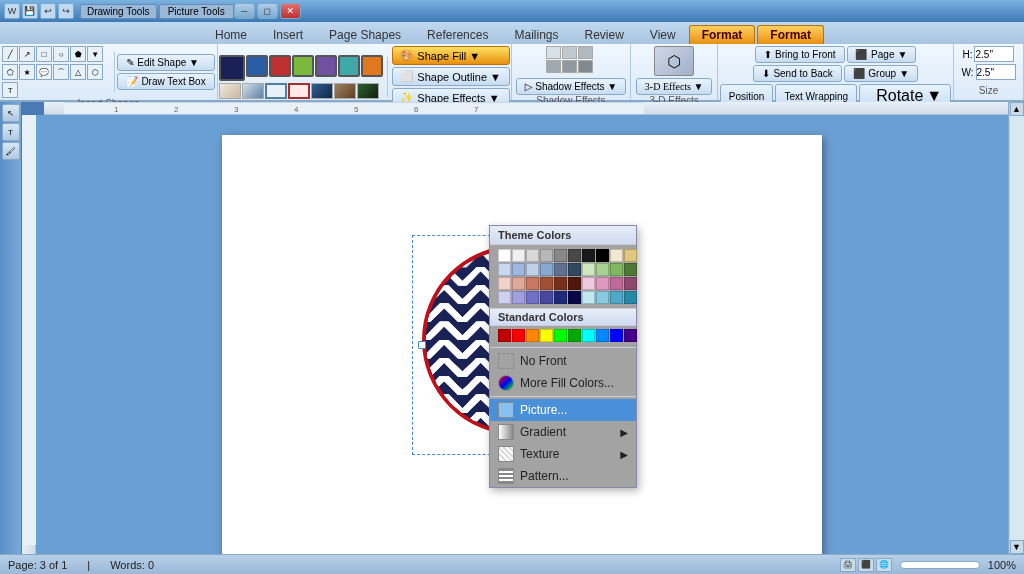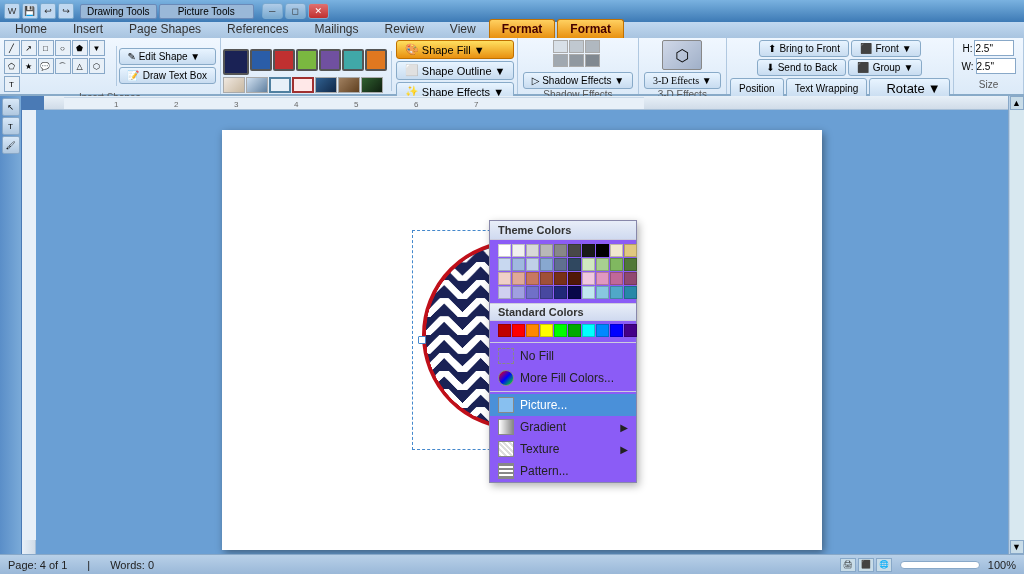--- a/index.html
+++ b/index.html
@@ -19,21 +19,21 @@
     .title-bar-controls { display: flex; gap: 2px; }
     .title-ctrl { width: 21px; height: 16px; border-radius: 3px; border: 1px solid #7aaad0; background: linear-gradient(to bottom, #b0cce8, #7aaad0); display: flex; align-items: center; justify-content: center; font-size: 9px; color: #333; cursor: pointer; }
     .title-ctrl.close { background: linear-gradient(to bottom, #e07070, #c03030); color: #fff; }
 
     
     .shape-fill-dropdown {
       position: absolute;
       top: 110px;
       left: 453px;
       width: 148px;
-      background: #8b5cf6;
+      background: #a3a3a3;
       border: 1px solid #8888aa;
       box-shadow: 2px 3px 8px rgba(0,0,0,0.3);
       z-index: 100;
       font-size: 12px;
     }
     .dropdown-header {
       background: linear-gradient(to bottom, #e8eef8, #d0daf0);
       padding: 3px 8px;
       font-size: 11px;
       font-weight: bold;
@@ -189,24 +189,25 @@
       position: relative;
     }
     .ruler-v {
       width: 14px;
       background: linear-gradient(to right, #e8f0f8, #d0dce8);
       border-right: 1px solid #a8c0d8;
       flex-shrink: 0;
     }
     .ribbon-tabs-row {
       display: flex;
-      height: 16px;
+      height: 22px;
       background: linear-gradient(to bottom, #c0d8f0, #a8c4e0);
       padding-left: 2px;
       align-items: flex-end;
+      justify-content: center;
     }
     .rtab {
       padding: 3px 12px;
       font-size: 12px;
       cursor: pointer;
       color: #333;
       border: 1px solid transparent;
       border-bottom: none;
       border-radius: 3px 3px 0 0;
       height: 19px; display: flex; align-items: center;
@@ -293,23 +294,23 @@
 
 <div class="full-wrapper">
 
   <div class="title-bar">
     <div class="title-bar-icons">
       <div class="title-bar-icon">W</div>
       <div class="title-bar-icon">💾</div>
       <div class="title-bar-icon">↩</div>
       <div class="title-bar-icon">↪</div>
     </div>
-    <div style="display:flex;gap:2px;margin-right:8px;">
+    <div style="display:flex;gap:2px;margin-right:0;">
       <div style="padding:1px 6px;font-size:10px;background:#9ab8d8;border:1px solid #6a8ab8;border-radius:2px;cursor:pointer;">Drawing Tools</div>
-      <div style="padding:1px 18px;font-size:10px;background:#9ab8d8;border:1px solid #6a8ab8;border-radius:2px;cursor:pointer;">Picture Tools</div>
+      <div style="padding:1px 8px;font-size:10px;background:#9ab8d8;border:1px solid #6a8ab8;border-radius:2px;cursor:pointer;">Picture Tools</div>
     </div>
     <div class="title-bar-controls">
       <div class="title-ctrl">─</div>
       <div class="title-ctrl">◻</div>
       <div class="title-ctrl close">✕</div>
     </div>
   </div>
 
   <div class="ribbon-tabs-row">
     <div class="rtab">Home</div>
@@ -422,34 +423,34 @@
         <div style="width:40px;height:30px;background:linear-gradient(135deg,#d0d8e8,#a0b0c8);border:1px solid #888;border-radius:2px;cursor:pointer;display:flex;align-items:center;justify-content:center;font-size:16px;">⬡</div>
         <div class="rbutton" style="font-size:10px;font-family:Liberation Serif, serif;">3-D Effects ▼</div>
       </div>
       <div class="ribbon-group-label">3-D Effects</div>
     </div>
 
     <div class="ribbon-group" style="min-width:160px;">
       <div class="ribbon-group-content" style="flex-direction:column;gap:2px;">
         <div style="display:flex;gap:2px;">
           <div class="rbutton" style="font-size:10px;">⬆ <span>Bring to Front</span></div>
-          <div class="rbutton" style="font-size:10px;">⬛ <span>Front</span> ▼</div>
+          <div class="rbutton" style="font-size:10px;">⬛ <span>Page</span> ▼</div>
         </div>
         <div style="display:flex;gap:2px;">
           <div class="rbutton" style="font-size:10px;">⬇ <span>Send to Back</span></div>
           <div class="rbutton" style="font-size:10px;">⬛ <span>Group</span> ▼</div>
         </div>
         <div style="display:flex;gap:2px;">
           <div class="rbutton" style="font-size:10px;">
               <span>Position</span>
             </div>
           <div class="rbutton" style="font-size:10px;">
               <span>Text Wrapping</span>
             </div>
-          <div class="rbutton" style="font-size:13px;padding-left:16px;"><span>Rotate</span> ▼</div>
+          <div class="rbutton" style="font-size:16px;padding-left:16px;"><span>Rotate</span> ▼</div>
         </div>
       </div>
       <div class="ribbon-group-label">Arrange</div>
     </div>
 
     <div class="ribbon-group" style="min-width:70px;">
       <div class="ribbon-group-content" style="flex-direction:column;gap:2px;">
         <div style="display:flex;align-items:center;gap:2px;">
           <span style="font-size:10px;">H:</span>
           <input type="text" style="width: 40px; height: 16px; font-size: 10px; border: 1px solid rgb(136, 168, 200);" value="2.5&quot;">
@@ -591,21 +592,21 @@
                 <div class="color-cell" style="background: rgb(0, 255, 0);"></div>
                 <div class="color-cell" style="background: rgb(0, 170, 0);"></div>
                 <div class="color-cell" style="background: rgb(0, 255, 255);"></div>
                 <div class="color-cell" style="background: rgb(0, 136, 255);"></div>
                 <div class="color-cell" style="background: rgb(0, 0, 255);"></div>
                 <div class="color-cell" style="background: rgb(68, 0, 136);"></div>
               </div>
             <div class="dropdown-divider"></div>
             <div class="dropdown-item">
               <span style="width:16px;height:16px;border:1px dashed #888;display:inline-block;"></span>
-              <span>No Fill</span>
+              <span>No Front</span>
             </div>
             <div class="dropdown-item">
               <span style="width:16px;height:16px;background:linear-gradient(135deg,#f00,#00f,#0f0);border:1px solid #888;display:inline-block;border-radius:50%;"></span>
               <span>More Fill Colors...</span>
             </div>
             <div class="dropdown-divider"></div>
             <div class="dropdown-item highlighted">
               <span style="width:16px;height:16px;background:#88c0f0;border:1px solid #888;display:inline-block;"></span>
               <span>Picture...</span>
             </div>
@@ -629,21 +630,21 @@
     </div>
 
     <div style="width:16px;background:linear-gradient(to right,#b8d0e8,#a0bcd8);border-left:1px solid #88a8c8;display:flex;flex-direction:column;align-items:center;">
       <div style="width:14px;height:14px;background:#c8dce8;border:1px solid #88a8c8;display:flex;align-items:center;justify-content:center;font-size:9px;cursor:pointer;">▲</div>
       <div style="flex:1;width:14px;background:#d8e8f0;"></div>
       <div style="width:14px;height:14px;background:#c8dce8;border:1px solid #88a8c8;display:flex;align-items:center;justify-content:center;font-size:9px;cursor:pointer;">▼</div>
     </div>
   </div>
 
   <div class="status-bar">
-    <span>Page: 4 of 1</span>
+    <span>Page: 3 of 1</span>
     <span>|</span>
     <span>Words: 0</span>
     <div class="status-right">
       <div style="display:flex;gap:2px;">
         <div style="width:16px;height:14px;background:#c8dce8;border:1px solid #88a8c8;font-size:8px;display:flex;align-items:center;justify-content:center;cursor:pointer;">🖨</div>
         <div style="width:16px;height:14px;background:#c8dce8;border:1px solid #88a8c8;font-size:8px;display:flex;align-items:center;justify-content:center;cursor:pointer;">⬛</div>
         <div style="width:16px;height:14px;background:#c8dce8;border:1px solid #88a8c8;font-size:8px;display:flex;align-items:center;justify-content:center;cursor:pointer;">🌐</div>
       </div>
       <div class="zoom-slider"></div>
       <span>100%</span>

